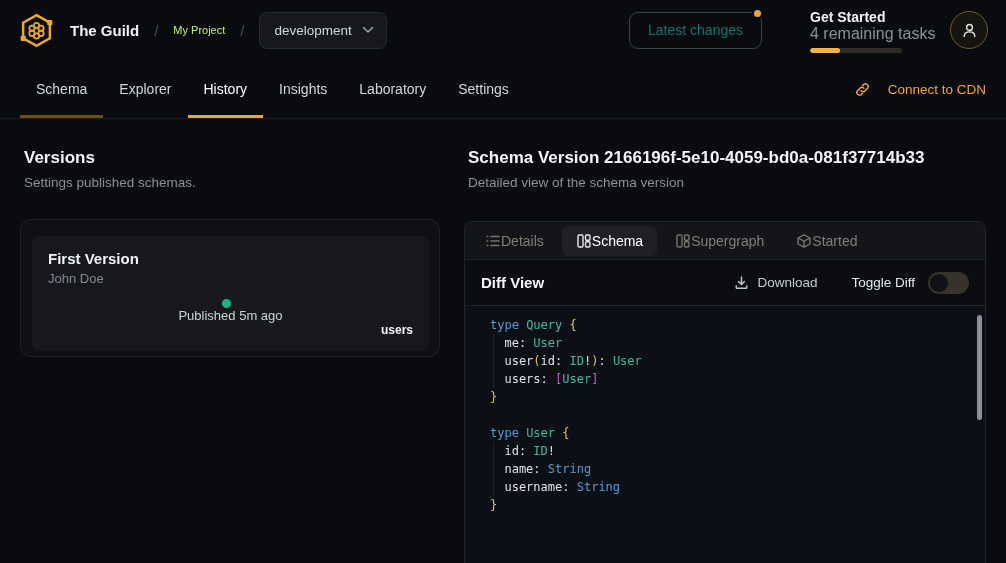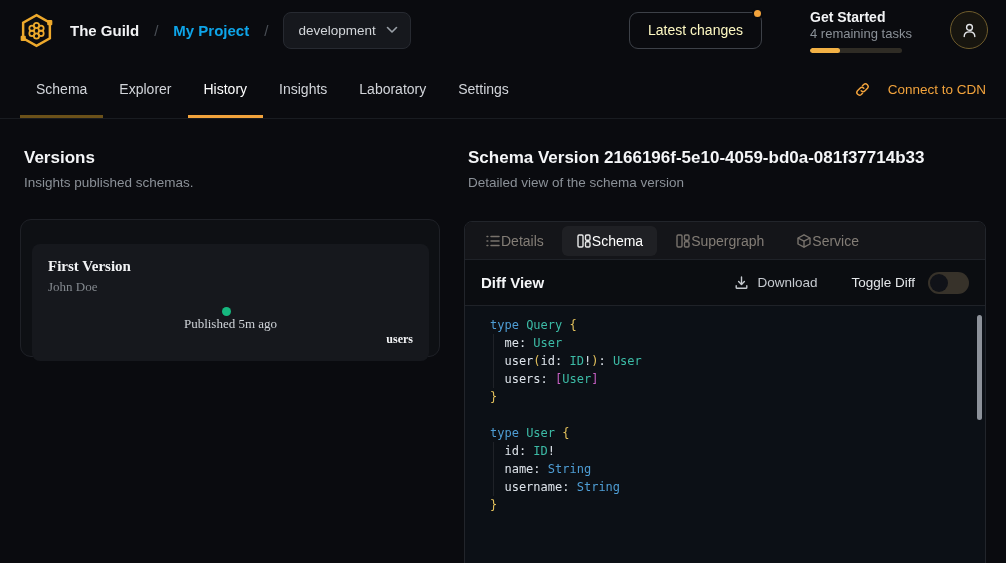--- a/index.html
+++ b/index.html
@@ -14,40 +14,40 @@
 
   
   .header {
     height:60px; display:flex; align-items:center;
     padding:0 18px; background:#0a0b0f;
   }
   .brand-group { display:flex; align-items:center; gap:15px; }
   .logo { width:37px; height:37px; }
   .brand { font-size:15px; font-weight:600; color:#f2f3f5; }
   .crumb-sep { color:#4a4f56; font-size:15px; }
-  .crumb { font-size:15px; font-weight:700; color:#0ea5e9; }
+  .crumb { font-size:11px; font-weight:400; color:#bef264; }
   .target-select {
     display:flex; align-items:center; gap:10px;
     background:#16181d; border:1px solid #272a31; border-radius:8px;
     height:37px; padding:0 12px 0 14px; cursor:pointer;
     color:#d3d6da; font-size:13.5px;
   }
   .header-right { margin-left:auto; display:flex; align-items:center; }
   .latest-btn {
     position:relative; background:transparent; border:1px solid #3d4148;
     border-radius:9px; height:37px; padding:0 18px;
-    color:#fef9c3; font-size:14px; font-family:inherit; cursor:pointer;
+    color:#0f766e; font-size:14px; font-family:inherit; cursor:pointer;
   }
   .latest-dot {
     position:absolute; top:-5px; right:-2px; width:11px; height:11px;
     border-radius:50%; background:var(--accent); border:2px solid #0a0b0f;
   }
   .get-started { margin-left:48px; width:92px; }
   .gs-title { font-size:14px; font-weight:600; color:#f2f3f5; line-height:18px; }
-  .gs-sub { font-size:13px; color:#8b9198; line-height:16px; margin-bottom:6px; white-space:nowrap; }
+  .gs-sub { font-size:16px; color:#8b9198; line-height:16px; margin-bottom:6px; white-space:nowrap; }
   .gs-track { height:5px; border-radius:3px; background:#2f2c25; overflow:hidden; }
   .gs-fill { height:100%; background:#f2b145; border-radius:3px; }
   .avatar {
     margin-left:48px; width:38px; height:38px; border-radius:50%;
     background:#17150f; border:1px solid #6f5c2c;
     display:flex; align-items:center; justify-content:center; cursor:pointer;
   }
 
   
   .nav {
@@ -72,21 +72,21 @@
   
   .main { display:flex; gap:24px; padding:28px 20px 0 20px; }
   .col-left { width:420px; flex:none; }
   .col-right { flex:1; min-width:0; }
   .section-title { font-size:17px; font-weight:700; color:#f4f5f7; line-height:21px; margin-left:4px; }
   .section-sub { font-size:13.5px; color:#8b9198; line-height:18px; margin:6px 0 0 4px; }
 
   
   .versions-card {
     margin-top:27px; border:1px solid #1f2127; border-radius:11px;
-    background:#0e1014; padding:24px 10px 8px 11px; height:138px;font-family:Liberation Serif, serif;
+    background:#0e1014; padding:16px 10px 8px 11px; height:138px;
   }
   .version-item {
     background:#16181d; border-radius:8px; padding:13px 16px 14px 16px; cursor:pointer;
   }
   .vi-title { font-size:15px; font-weight:600; color:#f2f3f5; line-height:19px; }
   .vi-author { font-size:13px; color:#84898f; line-height:17px; margin-top:2px; }
   .vi-meta { display:flex; align-items:center; margin-top:12px;flex-direction:column; }
   .status-dot { width:9px; height:9px; border-radius:50%; background:var(--green); margin-right:9px; }
   .vi-status { font-size:13px; color:#cfd3d8; }
   .vi-service { margin-left:auto; font-size:12px; font-weight:700; color:#f2f3f5; }
@@ -229,21 +229,21 @@
       </svg>
     </span>
     <span>Connect to CDN</span>
   </div>
 </div>
 
 <div class="main">
 
   <div class="col-left">
     <div class="section-title">Versions</div>
-    <div class="section-sub">Insights published schemas.</div>
+    <div class="section-sub">Settings published schemas.</div>
 
     <div class="versions-card">
       <div class="version-item">
         <div class="vi-title">First Version</div>
         <div class="vi-author">John Doe</div>
         <div class="vi-meta">
           <span class="status-dot"></span>
           <span class="vi-status">Published 5m ago</span>
           <span class="vi-service">users</span>
         </div>
@@ -292,21 +292,21 @@
           <span>Supergraph</span>
         </div>
         <div class="dtab">
           <span class="ticon">
             <svg width="16" height="16" viewBox="0 0 16 16" fill="none" stroke="#837d76" stroke-width="1.4" stroke-linejoin="round">
               <path d="M8 1.8 L14 5 V11 L8 14.2 L2 11 V5 Z"></path>
               <path d="M2 5 L8 8.2 L14 5"></path>
               <path d="M8 8.2 V14.2"></path>
             </svg>
           </span>
-          <span>Service</span>
+          <span>Started</span>
         </div>
       </div>
 
       <div class="diff-bar">
         <span class="diff-title">Diff View</span>
         <div class="diff-actions">
           <button class="download-btn">
             <span>
               <svg width="15" height="15" viewBox="0 0 15 15" fill="none" stroke="#c6cad0" stroke-width="1.4" stroke-linecap="round" stroke-linejoin="round">
                 <path d="M7.5 2 V9.2"></path>

